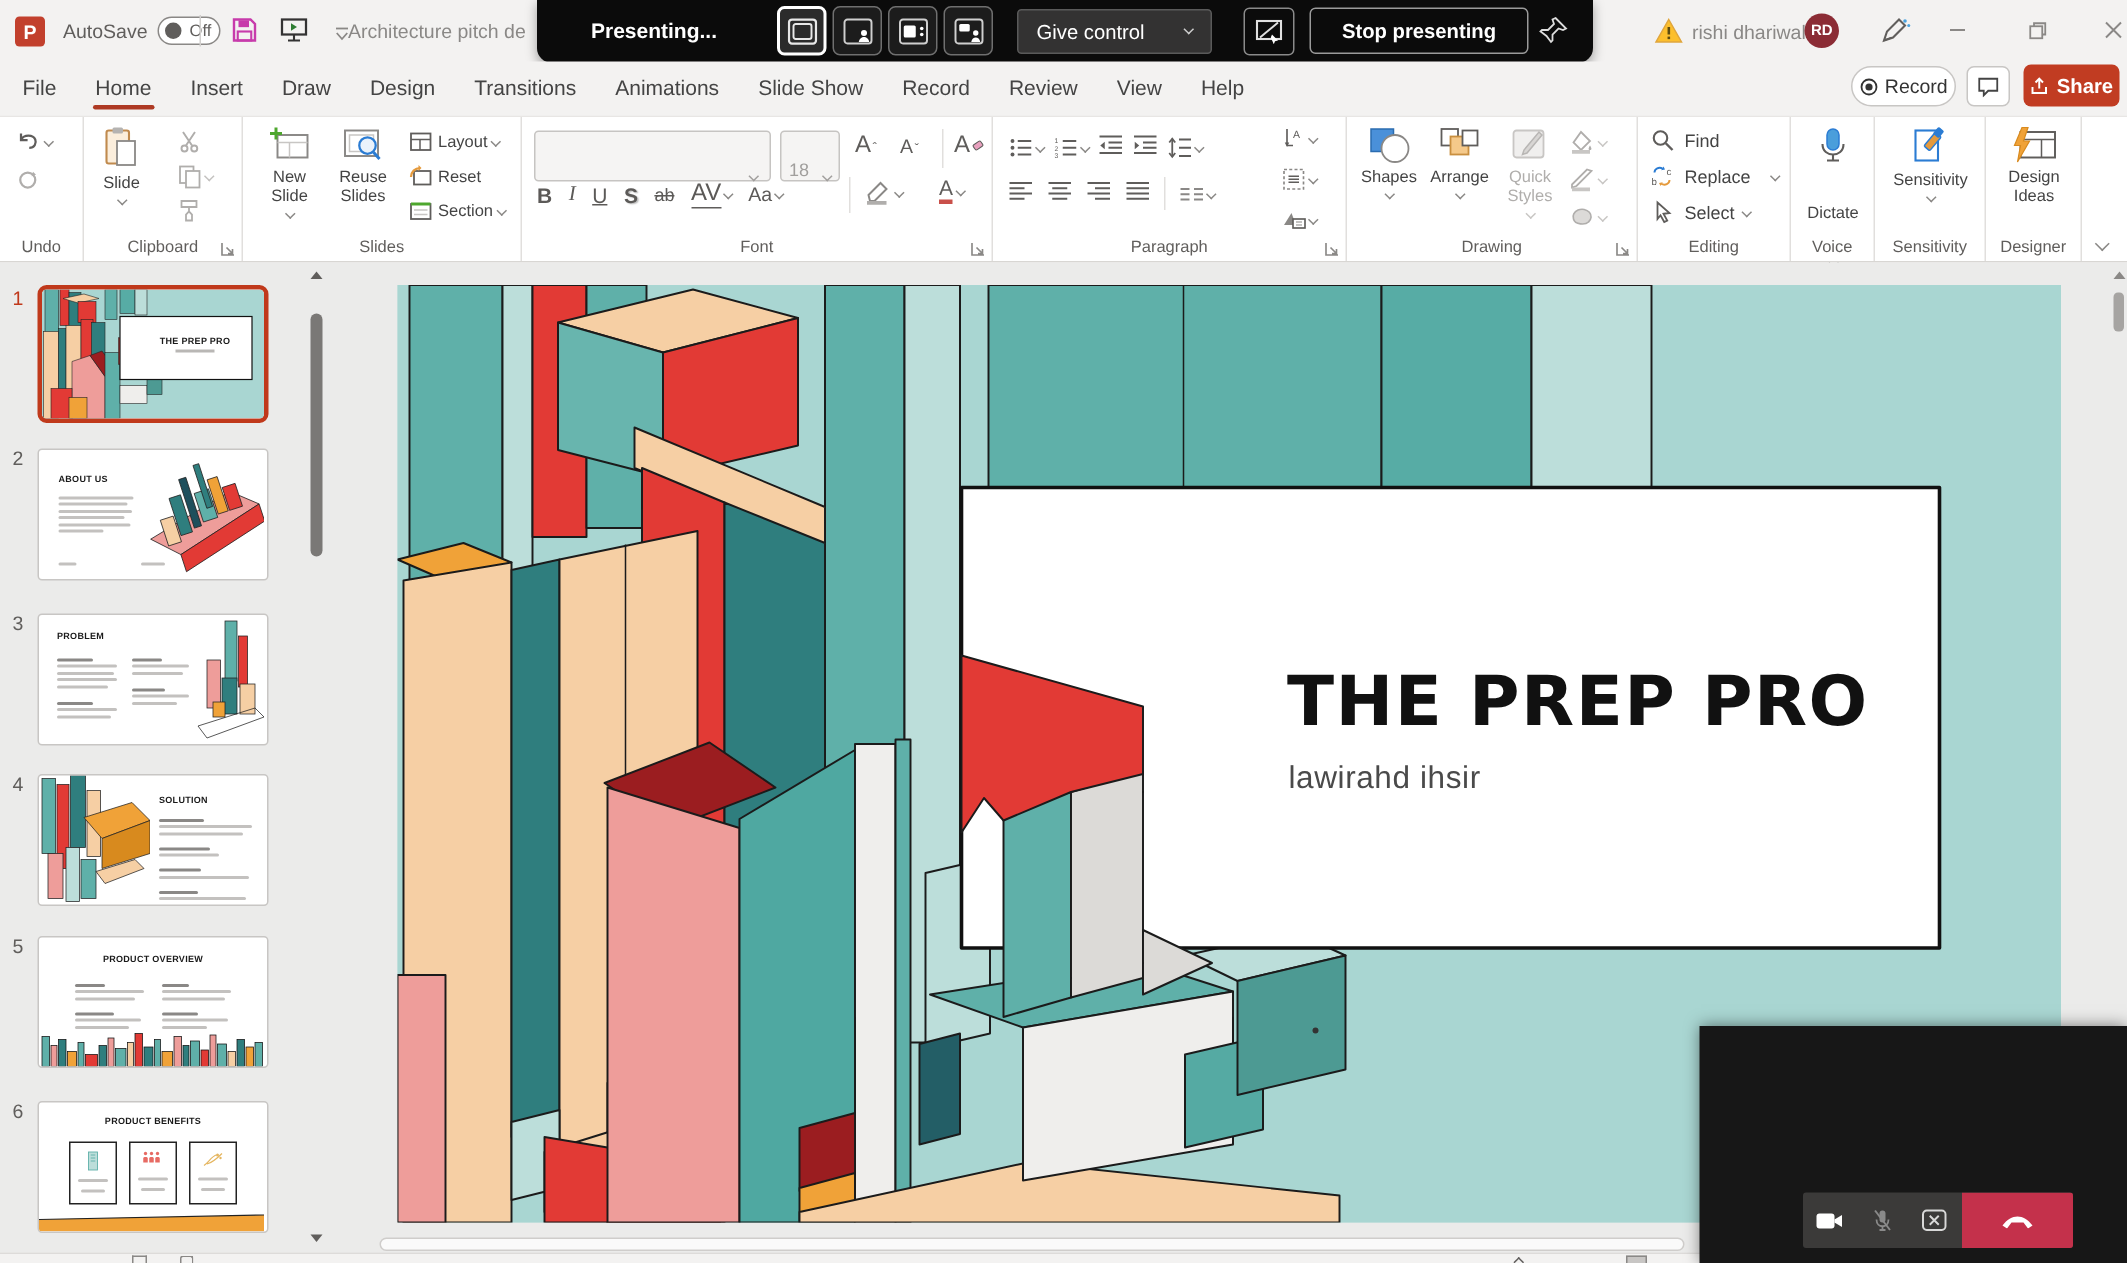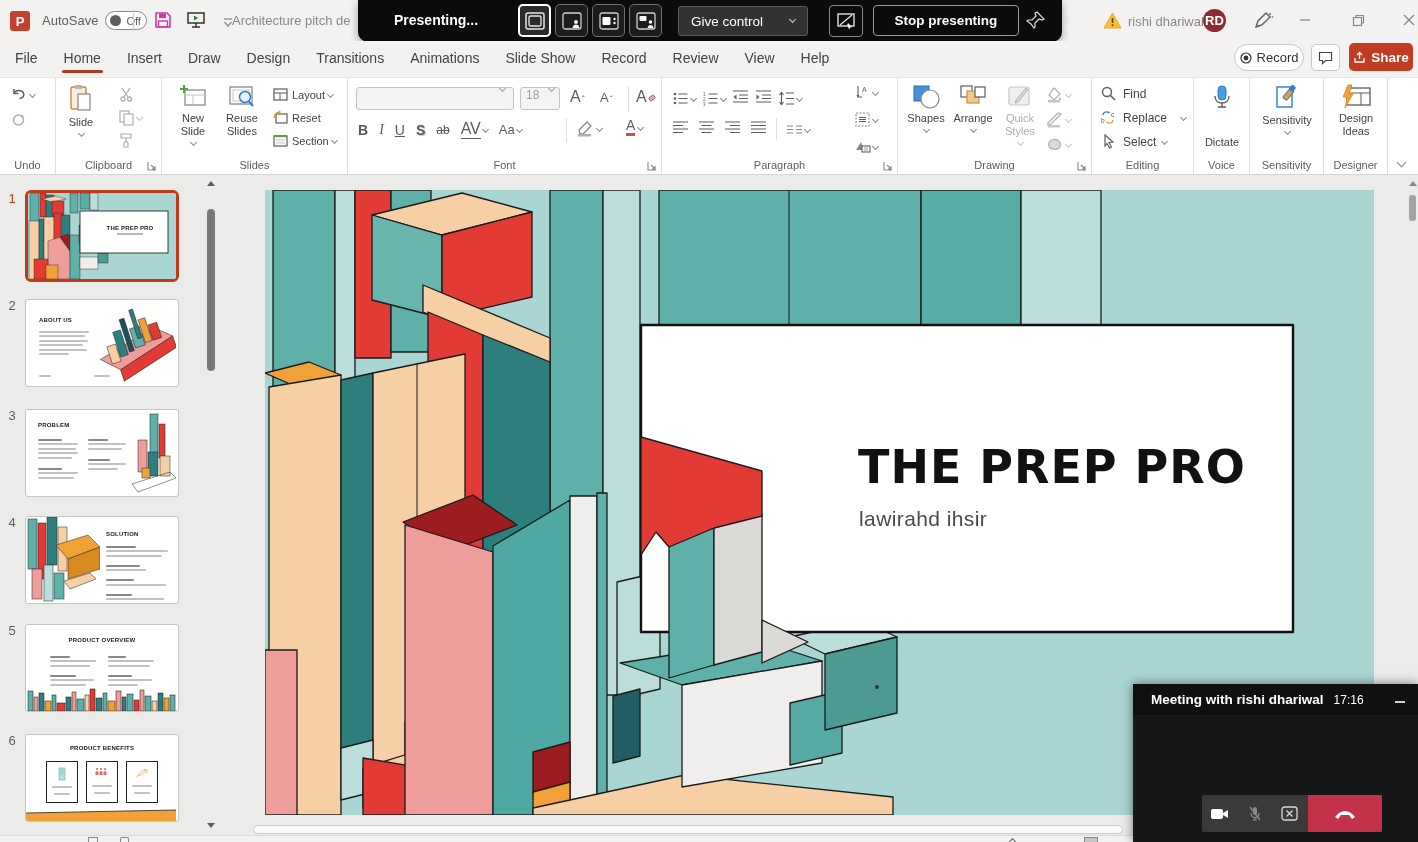--- a/index.html
+++ b/index.html
@@ -40,21 +40,21 @@
   .share-btn { left:1349px; top:2px; height:28px; width:64px; border-radius:5px; background:#c13c22; color:#fff; font-size:13.5px; font-weight:bold; display:flex; align-items:center; justify-content:center; gap:5px; }
 
   
   .ribbon { left:0; top:77px; width:1418px; height:98px; background:#fff; border-top:1px solid #e8e6e4; border-bottom:1px solid #d8d6d3; }
   .rgroup { position:absolute; top:0; height:96px; border-right:1px solid #e1dfdd; }
   .rg-label { position:absolute; bottom:3px; left:0; right:0; text-align:center; font-size:11px; color:#605e5c; }
   .launcher { position:absolute; bottom:5px; right:4px; width:10px; height:10px; }
   .bigbtn { display:flex; flex-direction:column; align-items:center; font-size:11px; color:#444; text-align:center; line-height:13px; gap:2px; }
   .smallbtn { display:flex; align-items:center; gap:3px; font-size:11px; color:#444; }
   .gray { color:#b0aeac; }
-  .fontbox { border:1px solid #c6c4c2; background:#f5f4f3; border-radius:3px; height:23px; display:flex; align-items:flex-start; color:#a19f9d; }
+  .fontbox { border:1px solid #c6c4c2; background:#f5f4f3; border-radius:3px; height:34px; display:flex; align-items:flex-end; color:#a19f9d; }
   .fbtn { font-size:14px; color:#5c5a58; display:flex; align-items:baseline; }
   .icon16 { width:17px; height:17px; }
   .vline { position:absolute; width:1px; background:#e1dfdd; }
 
   
   .content { left:0; top:175px; width:1418px; height:660px; background:#ebebea; }
   .thumb { position:absolute; left:25px; width:154px; height:88px; background:#fff; border:1px solid #c8c6c4; border-radius:3px; overflow:hidden; }
   .thumb.sel { border:3px solid #c0391b; border-radius:6px; }
   .slide-num { position:absolute; left:5px; font-size:13px; color:#605e5c; width:14px; text-align:center; }
   .slide-num.sel { color:#c0391b; }
@@ -114,21 +114,21 @@
   <div class="abs doc-title">Architecture pitch de</div>
 
   <div class="abs" style="left:1103px;top:12px;">
     <svg width="19" height="17" viewBox="0 0 19 17">
         <path d="M9.5 1L18 16H1z" fill="#fcbf2d" stroke="#e0a63d" stroke-width="1"></path>
         <rect x="8.7" y="6" width="1.7" height="5" fill="#5a4a10"></rect>
         <rect x="8.7" y="12.4" width="1.7" height="1.7" fill="#5a4a10"></rect>
       </svg>
   </div>
   <div class="abs" style="left:1128px;top:14px;color:#8a8886;font-size:13px;">rishi dhariwal</div>
-  <div class="abs" style="left:1203px;top:9px;width:23px;height:23px;border-radius:50%;background:#8b2c35;color:#fff;font-size:13px;font-weight:bold;display:flex;align-items:center;justify-content:center;">RD</div>
+  <div class="abs" style="left:1203px;top:9px;width:23px;height:23px;border-radius:50%;background:#8b2c35;color:#fff;font-size:10px;font-weight:bold;display:flex;align-items:center;justify-content:center;">RD</div>
   <div class="abs" style="left:1252px;top:11px;">
     <svg width="22" height="20" viewBox="0 0 22 20">
         <path d="M4 16l2-6 8-8 4 4-8 8z" fill="none" stroke="#605e5c" stroke-width="1.4"></path>
         <path d="M4 16l5-2" stroke="#605e5c" stroke-width="1.2"></path>
         <circle cx="18" cy="3" r="1.2" fill="#4aa3e0"></circle>
         <circle cx="20.5" cy="6" r="1" fill="#4aa3e0"></circle>
       </svg>
   </div>
   <div class="abs win-btn" style="left:1290px;">
     <svg width="12" height="12" viewBox="0 0 12 12">
@@ -938,29 +938,20 @@
 </div>
 
 <div class="abs statusbar">
   <div class="abs" style="left:88px;top:1px;width:10px;height:6px;border:1px solid #8a8886;border-bottom:none;"></div>
   <div class="abs" style="left:120px;top:1px;width:9px;height:6px;border:1px solid #8a8886;border-bottom:none;border-radius:2px 2px 0 0;"></div>
   <div class="abs chev chev-up" style="left:1010px;top:3px;color:#605e5c;"></div>
   <div class="abs" style="left:1084px;top:1px;width:14px;height:6px;background:#c8c6c4;border:1px solid #8a8886;"></div>
 </div>
 
 <div class="abs meeting">
-  <div class="meet-head">
-    <span class="meet-title">Meeting with rishi dhariwal</span>
-    <span class="meet-timer">17:16</span>
-    <span style="margin-left:auto;margin-right:12px;">
-      <svg width="12" height="4" viewBox="0 0 12 4">
-          <path d="M1 2h10" stroke="#fff" stroke-width="1.6"></path>
-        </svg>
-    </span>
-  </div>
   <div class="call-bar">
     <span class="call-cell">
       <svg width="20" height="14" viewBox="0 0 20 14">
           <rect x="1" y="2" width="12" height="10" rx="2" fill="#fff"></rect>
           <path d="M13 6l5-3v8l-5-3z" fill="#fff"></path>
         </svg>
     </span>
     <span class="call-cell">
       <svg width="14" height="16" viewBox="0 0 14 16">
           <rect x="5" y="1" width="4" height="8" rx="2" fill="#8a8a8a"></rect>

